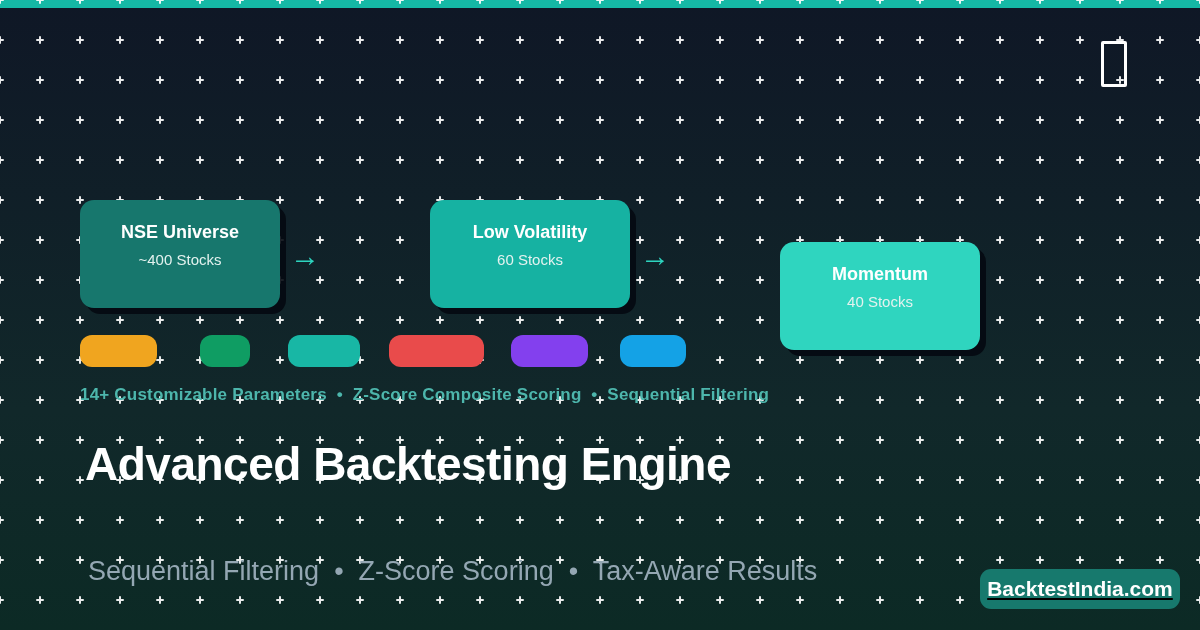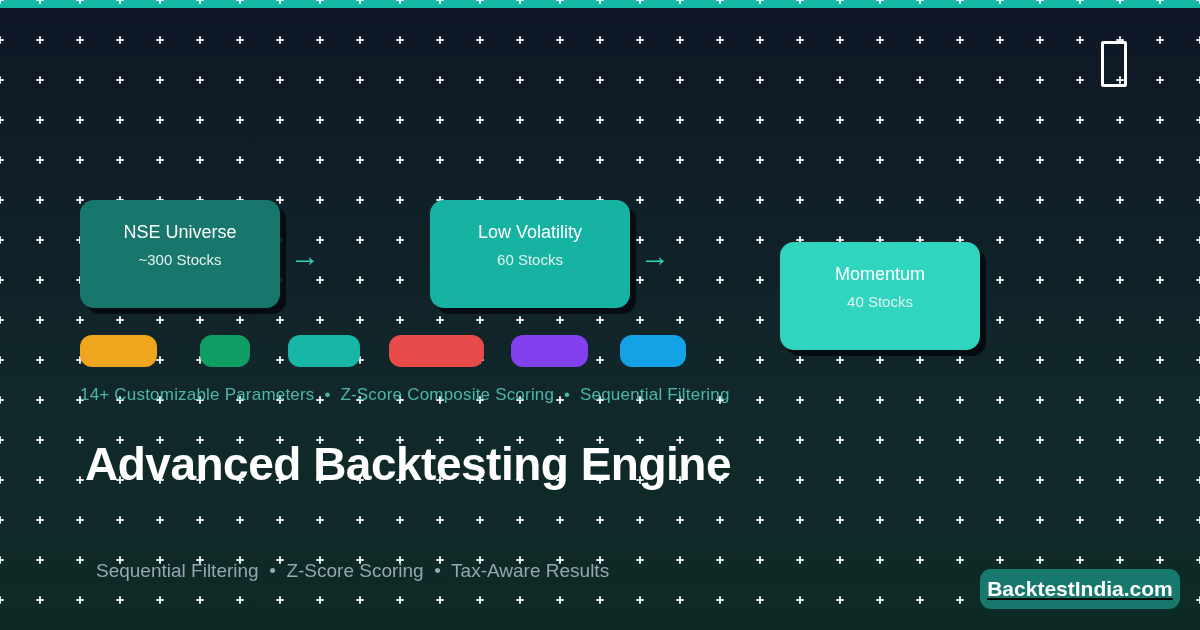--- a/index.html
+++ b/index.html
@@ -54,21 +54,21 @@
     padding-top: 19px;
     box-sizing: border-box;
     text-align: center;
   }
   .step-1 { left: 80px; }
   .step-2 { left: 430px; }
   .step-3 { left: 780px; margin-top: 42px; }
   .step-title {
     color: #ffffff;
     font-size: 18px;
-    font-weight: normal;
+    font-weight: bold;
     line-height: 26px;
   }
   .step-sub {
     color: #e3f2ef;
     font-size: 15px;
     line-height: 24px;
     margin-top: 3px;
   }
   .arrow {
     position: absolute;
@@ -95,21 +95,21 @@
   .swatch-3 { left: 288px; width: 72px; }
   .swatch-4 { left: 389px; width: 95px; }
   .swatch-5 { left: 511px; width: 77px; }
   .swatch-6 { left: 620px; width: 66px; }
 
   
   .features {
     position: absolute;
     left: 80px; top: 385px;
     font-size: 17px;
-    font-weight: normal;
+    font-weight: bold;
     letter-spacing: 0.2px;
     color: #4db6ac;
     white-space: pre-wrap;
     line-height: 20px;
     text-align: right;
   }
 
   
   .title {
     position: absolute;
@@ -119,22 +119,22 @@
     font-size: 46px;
     font-weight: bold;
     line-height: 58px;
     letter-spacing: -0.5px;
   }
   .title span { display: block; }
 
   
   .subtitle {
     position: absolute;
-    left: 96px; top: 556px;
-    font-size: 19px;
+    left: 88px; top: 556px;
+    font-size: 27px;
     color: #94a7b3;
     white-space: pre-wrap;
     line-height: 30px;
   }
 
   
   .badge {
     position: absolute;
     left: 980px; top: 569px;
     width: 200px; height: 40px;
@@ -165,21 +165,21 @@
     </defs>
     <rect width="1200" height="630" fill="url(#plusGrid)"></rect>
   </svg>
 
   <div class="content-layer">
 
     <div class="tofu"></div>
 
     <div class="step step-1" style="background: rgb(23, 119, 109);">
       <div class="step-title">NSE Universe</div>
-      <div class="step-sub">~300 Stocks</div>
+      <div class="step-sub">~400 Stocks</div>
     </div>
     <div class="arrow arrow-1">→</div>
     <div class="step step-2" style="background: rgb(22, 178, 162);">
       <div class="step-title">Low Volatility</div>
       <div class="step-sub">60 Stocks</div>
     </div>
     <div class="arrow arrow-2">→</div>
     <div class="step step-3" style="background: rgb(47, 213, 191);">
       <div class="step-title">Momentum</div>
       <div class="step-sub">40 Stocks</div>

